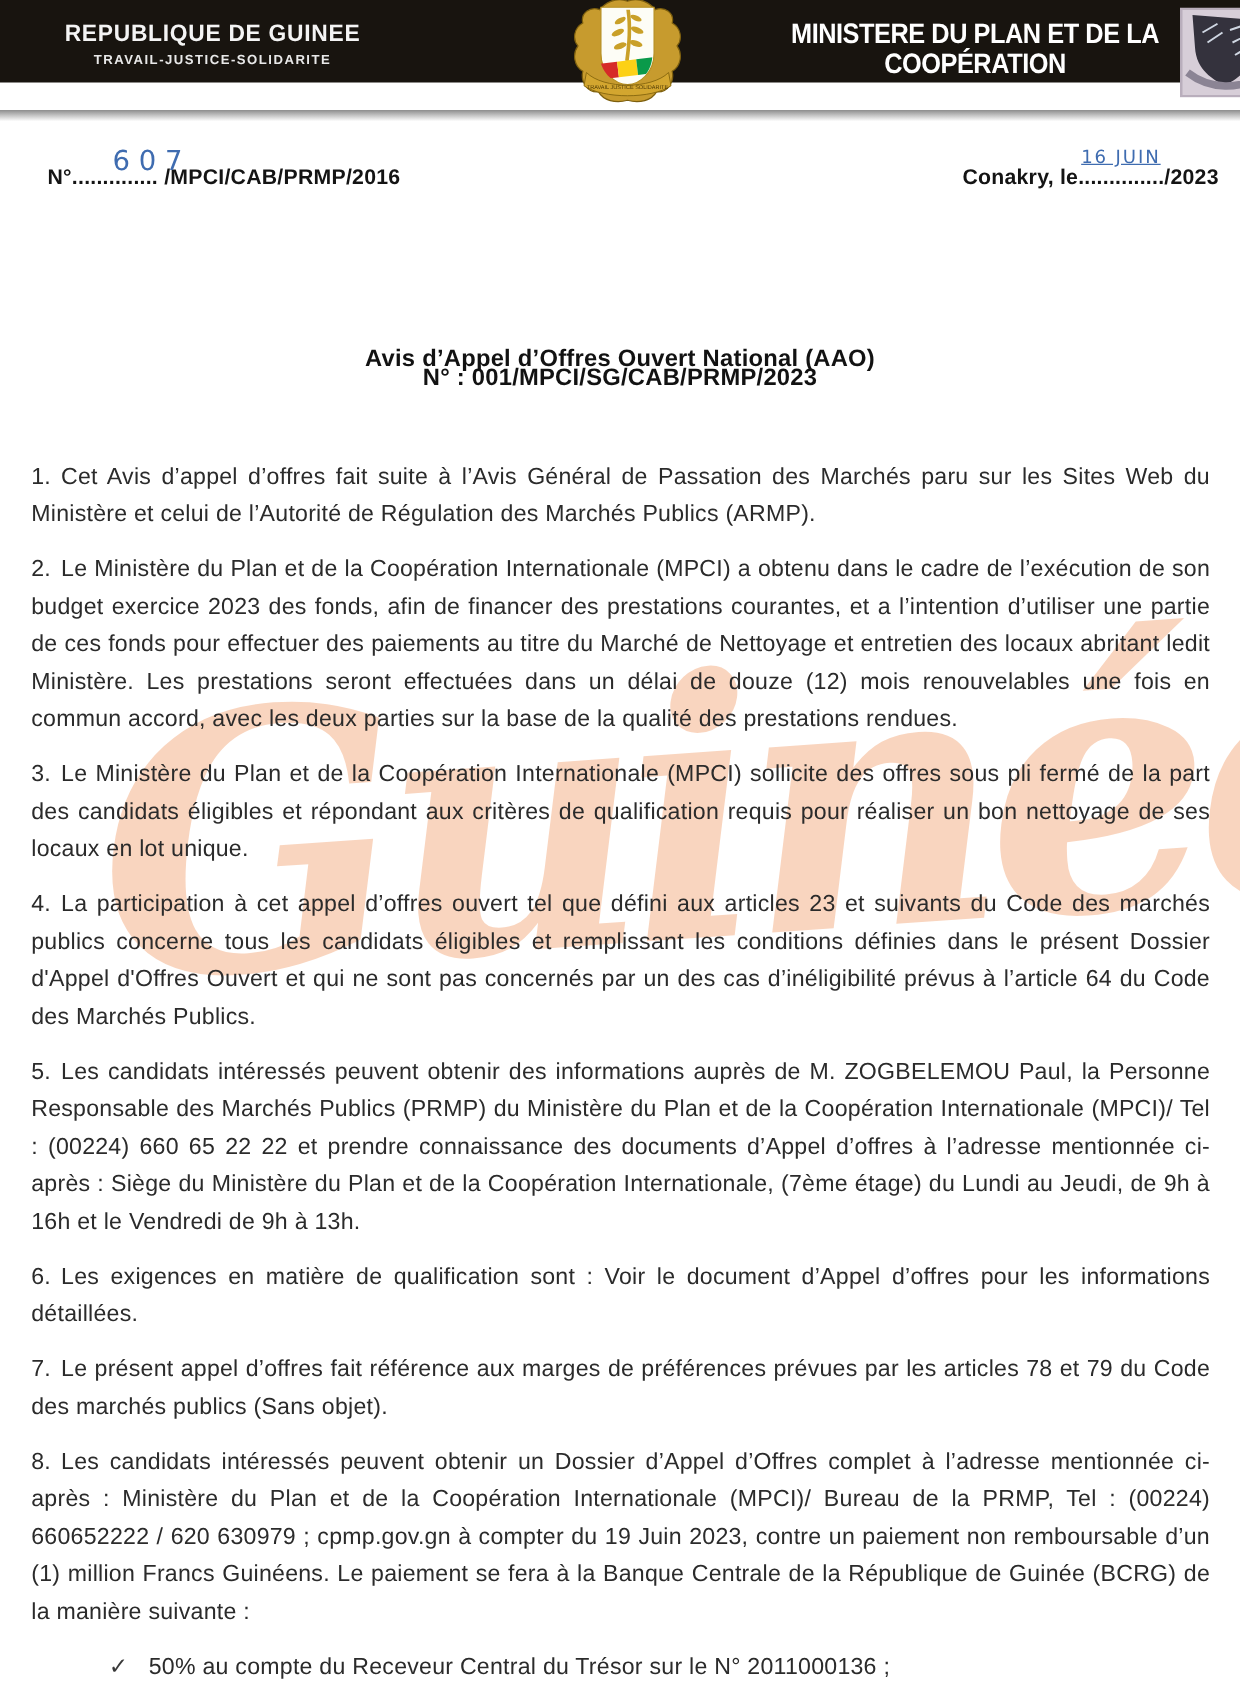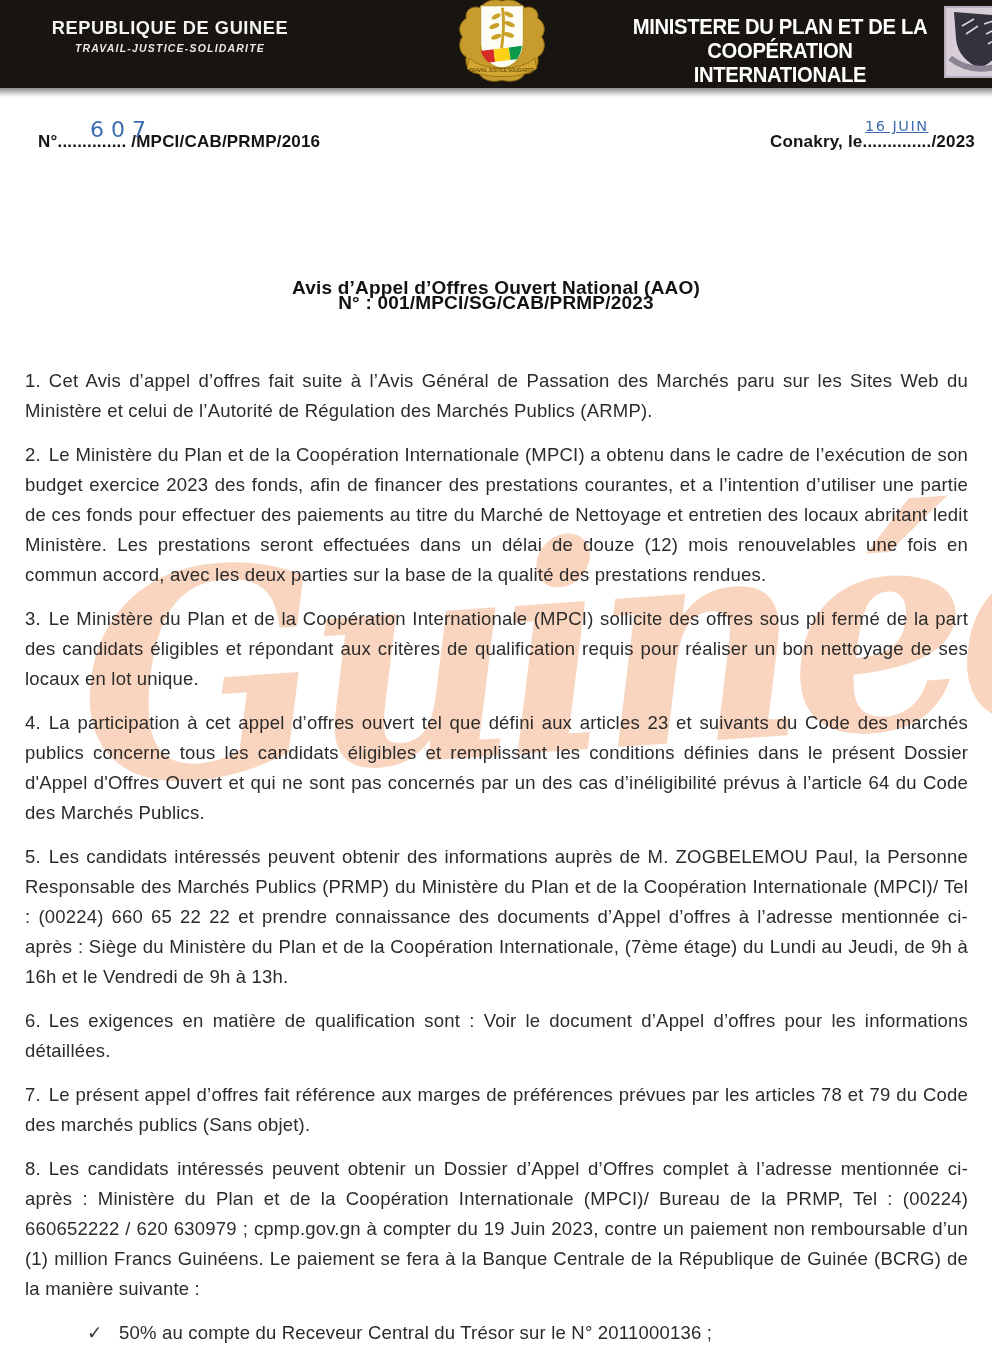--- a/index.html
+++ b/index.html
@@ -5,33 +5,33 @@
   * { box-sizing: border-box; }
   html,body { margin:0; padding:0; }
   body {
     width:992px; height:1355px; overflow:hidden; background:#ffffff;
     font-family:"Liberation Sans", sans-serif; position:relative;
   }
   .page { position:absolute; inset:0; }
 
   
   .banner {
-    position:absolute; top:0; left:0; width:992px; height:88px;
+    position:absolute; top:0; left:0; width:992px; height:66px;
     background:#18140f;
   }
   .banner-fade {
     position:absolute; top:88px; left:0; width:992px; height:9px;
     background:linear-gradient(#8d8d8d, #ffffff);
   }
   .rep-block {
     position:absolute; left:34px; top:17px; width:272px;
     color:#f4f4f4; text-align:center;
   }
   .rep-line1 { font-size:19px; font-weight:bold; letter-spacing:.6px; transform:scaleX(.96); }
-  .rep-line2 { font-size:10.5px; font-weight:bold; letter-spacing:1.2px; margin-top:3px; color:#e8e8e8;font-style:italic; }
+  .rep-line2 { font-size:10.5px; font-weight:bold; letter-spacing:1.2px; margin-top:3px; color:#e8e8e8; }
   .ministry-block {
     position:absolute; left:602px; top:15px; width:356px;
     color:#ffffff; text-align:center; font-weight:bold;
     transform:scaleX(.9);
   }
   .ministry-line { font-size:22.5px; line-height:24px; letter-spacing:-.4px; }
   .emblem { position:absolute; left:452px; top:0; width:100px; height:87px; }
   .stamp {
     position:absolute; right:0; top:6px; width:48px; height:72px; overflow:hidden;
   }

